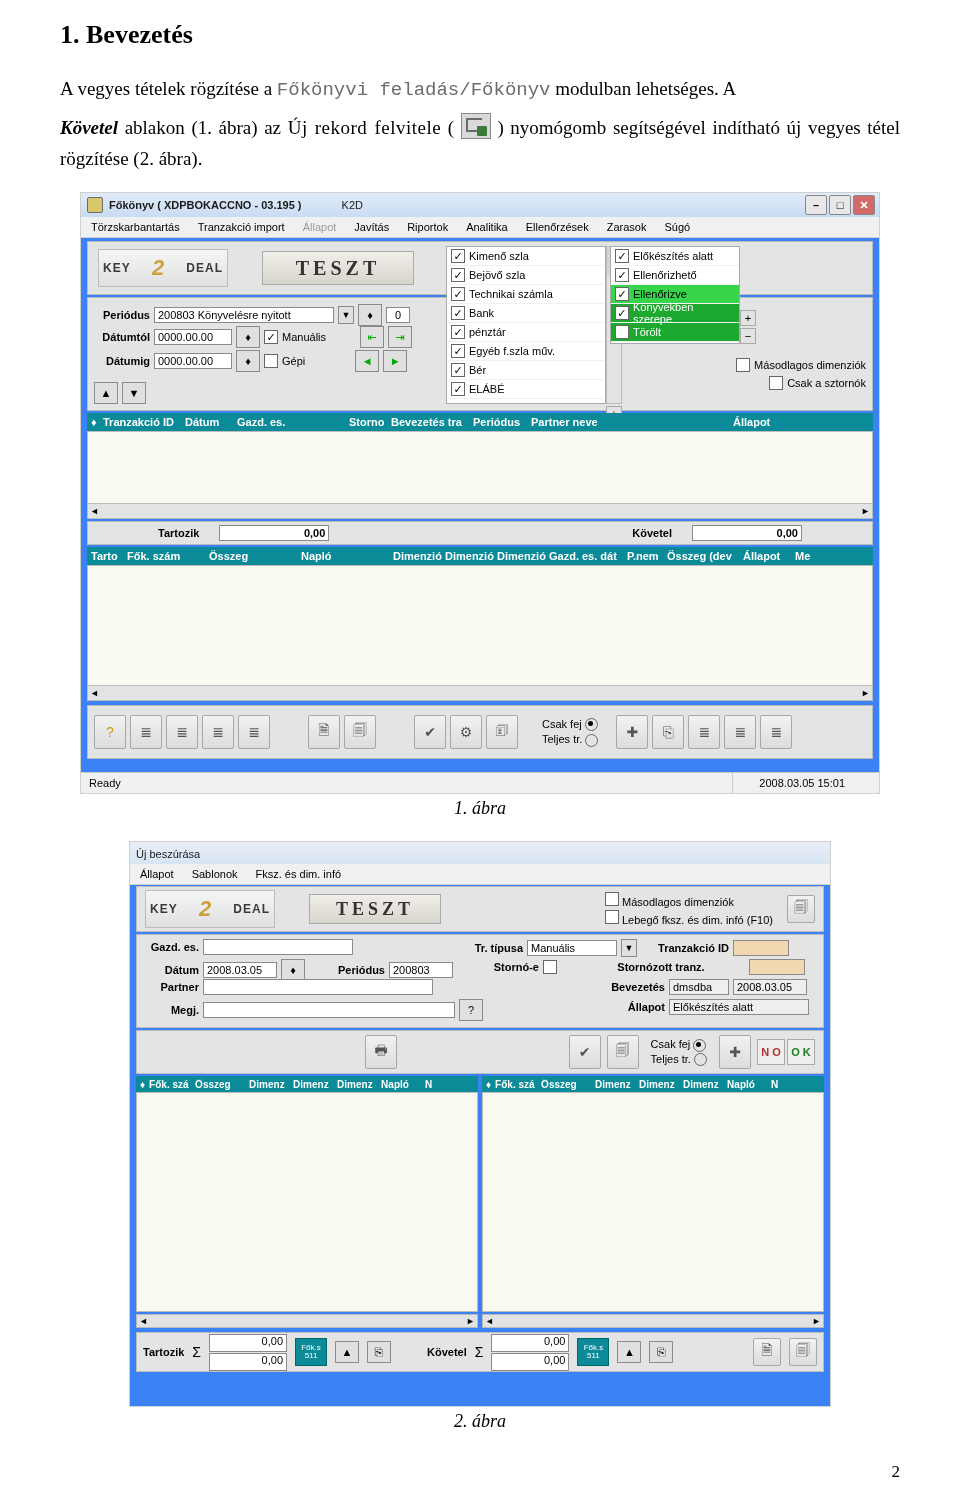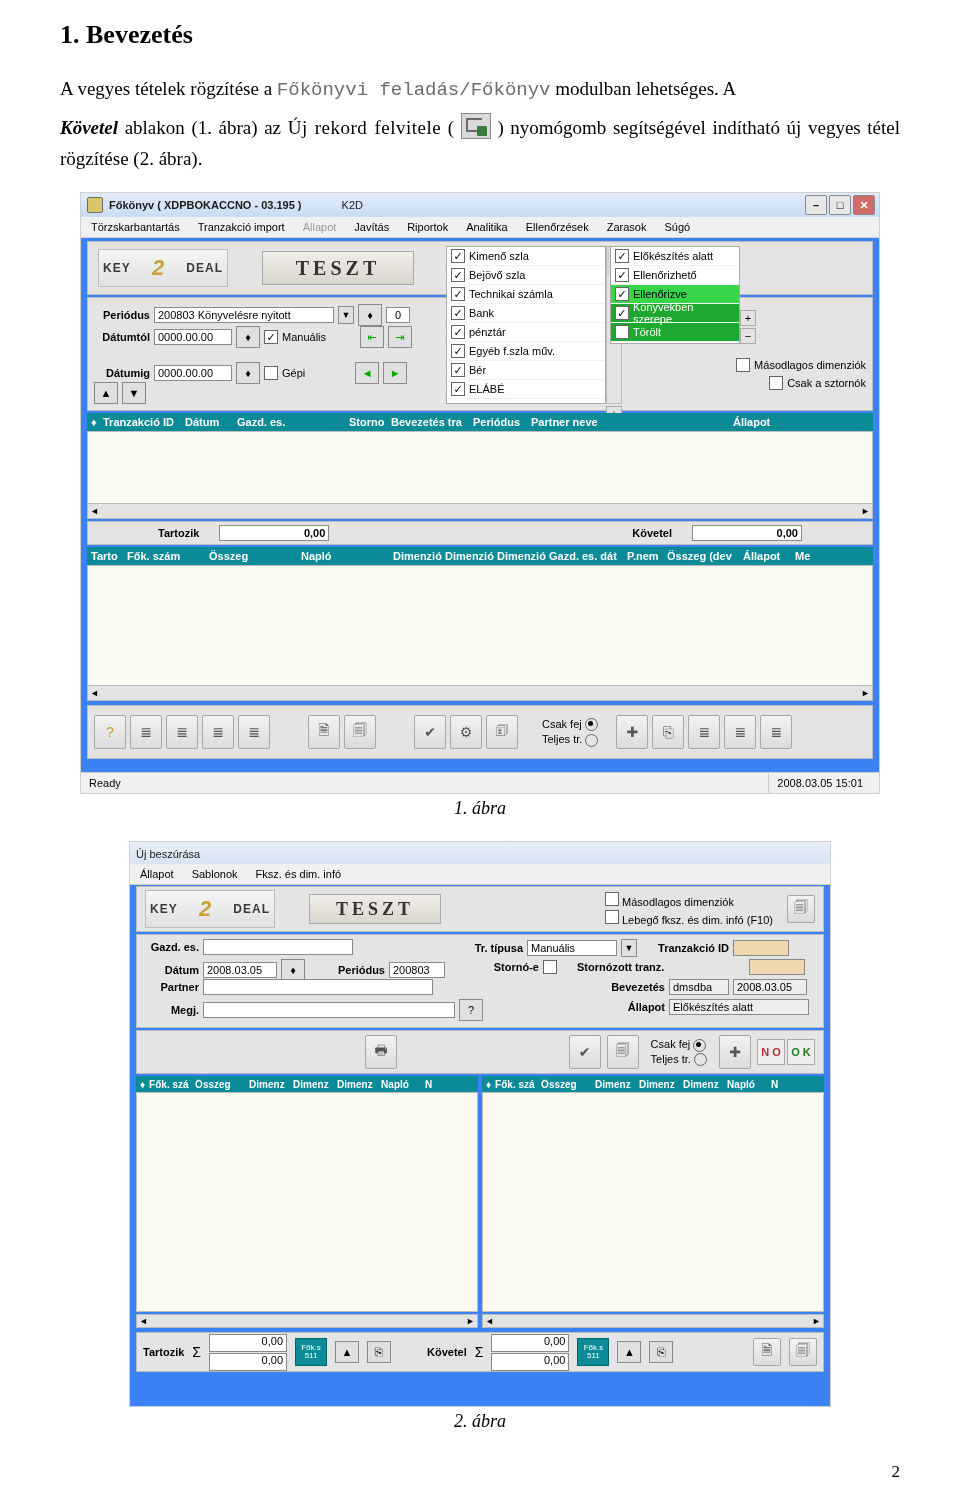--- a/index.html
+++ b/index.html
@@ -52,21 +52,21 @@
 .gridhdr{position:absolute;left:6px;right:6px;height:18px;background:#0b8a98;color:#fff;font-weight:bold;font-size:11px;display:flex;align-items:center;padding:0 4px;gap:2px}
 .gridcol{overflow:hidden;white-space:nowrap}
 .gridbody{position:absolute;left:6px;right:6px;background:#fafaf0;border:1px solid #bcbcbc}
 .hscroll{position:absolute;left:6px;right:6px;height:14px;background:#e3e3e3;border:1px solid #bbb;display:flex;align-items:center;justify-content:space-between;font-size:9px;padding:0 2px}
 .sumrow{position:absolute;left:6px;right:6px;height:22px;background:#e4e4e4;border:1px solid #bcbcbc;display:flex;align-items:center;padding:0 70px;font-weight:bold}
 .sumrow .r{margin-left:auto}
 .toolbar{position:absolute;left:6px;right:6px;height:52px;background:#e4e4e4;border:1px solid #bcbcbc;display:flex;align-items:center;gap:4px;padding:0 6px}
 .tbtn{width:30px;height:32px;background:linear-gradient(#f2f2f2,#dcdcdc);border:1px solid #a7a7a7;border-radius:2px;display:inline-flex;align-items:center;justify-content:center;color:#555;font-size:14px}
 .tbtn.y{color:#c9a017}
 .statusbar{position:absolute;left:0;right:0;bottom:0;height:20px;background:#eef0f2;border-top:1px solid #ccc;display:flex;align-items:center;padding:0 8px}
-.statusbar .seg{border-left:1px solid #ccc;height:100%;display:flex;align-items:center;padding:0 8px;margin-left:auto}
+.statusbar .seg{border-left:1px solid #ccc;height:100%;display:flex;align-items:center;padding:0 26px;margin-left:auto}
 
 
 .win2{width:700px;height:564px;position:relative;font-family:Tahoma,Arial,sans-serif;font-size:11px;color:#000}
 .win2 .titlebar{background:linear-gradient(#e9eff8,#d6e4f3)}
 .win2 .menubar{top:22px}
 .win2 .hdrband2{position:absolute;left:6px;right:6px;top:44px;height:44px;background:#e4e4e4;border:1px solid #bcbcbc;display:flex;align-items:center;gap:14px;padding:0 8px}
 .form{position:absolute;left:6px;right:6px;top:92px;height:92px;background:#e4e4e4;border:1px solid #bcbcbc}
 .midbar{position:absolute;left:6px;right:6px;height:42px;background:#e4e4e4;border:1px solid #bcbcbc;display:flex;align-items:center;justify-content:flex-end;gap:6px;padding:0 8px}
 .nook{display:flex;gap:2px}
 .nook .n{width:26px;height:24px;background:#eee;border:1px solid #aaa;display:flex;align-items:center;justify-content:center;font-weight:bold;font-size:11px;color:#b03030}
@@ -147,21 +147,21 @@
       <div class="row" style="left:6px;top:28px">
         <span class="lbl" style="width:56px">Dátumtól</span>
         <span class="inp" style="width:78px">0000.00.00</span>
         <span class="nbtn">♦</span>
         <span class="chk on"></span>
         <span>Manuális</span>
         <span style="width:26px"></span>
         <span class="nbtn" style="color:#0a0">⇤</span>
         <span class="nbtn" style="color:#0a0">⇥</span>
       </div>
-      <div class="row" style="left:6px;top:64px">
+      <div class="row" style="left:6px;top:52px">
         <span class="lbl" style="width:56px">Dátumig</span>
         <span class="inp" style="width:78px">0000.00.00</span>
         <span class="nbtn">♦</span>
         <span class="chk"></span>
         <span>Gépi</span>
         <span style="width:42px"></span>
         <span class="nbtn" style="color:#0a0">◄</span>
         <span class="nbtn" style="color:#0a0">►</span>
       </div>
       <div class="row" style="left:6px;top:84px">
@@ -349,21 +349,21 @@
     <div class="form">
       <div class="row" style="left:6px;top:4px">
         <span class="lbl" style="width:56px">Gazd. es.</span>
         <span class="inp" style="width:150px"></span>
       </div>
       <div class="row" style="left:6px;top:24px">
         <span class="lbl" style="width:56px">Dátum</span>
         <span class="inp" style="width:74px">2008.03.05</span>
         <span class="nbtn">♦</span>
         <span class="lbl" style="width:56px;margin-left:20px">Periódus</span>
-        <span class="inp" style="width:56px">200803</span>
+        <span class="inp" style="width:64px">200803</span>
       </div>
       <div class="row" style="left:6px;top:44px">
         <span class="lbl" style="width:56px">Partner</span>
         <span class="inp" style="width:230px"></span>
       </div>
       <div class="row" style="left:6px;top:64px">
         <span class="lbl" style="width:56px">Megj.</span>
         <span class="inp" style="width:252px"></span>
         <span class="nbtn">?</span>
       </div>
@@ -371,21 +371,21 @@
       <div class="row" style="left:324px;top:4px">
         <span class="lbl" style="width:62px">Tr. típusa</span>
         <span class="inp" style="width:90px">Manuális</span>
         <span class="drop">▼</span>
         <span class="lbl" style="width:82px;margin-left:6px">Tranzakció ID</span>
         <span class="inp" style="width:56px;background:#f2d8b0"></span>
       </div>
       <div class="row" style="left:340px;top:24px">
         <span class="lbl" style="width:62px">Stornó-e</span>
         <span class="chk"></span>
-        <span class="lbl" style="width:168px;margin-left:16px;text-align:left">Stornózott tranz.</span>
+        <span class="lbl" style="width:168px;margin-left:16px;text-align:center">Stornózott tranz.</span>
         <span class="inp" style="width:56px;background:#f2d8b0"></span>
       </div>
       <div class="row" style="left:340px;top:44px">
         <span class="lbl" style="width:188px;text-align:right">Bevezetés</span>
         <span class="inp" style="width:60px;background:#eee">dmsdba</span>
         <span class="inp" style="width:74px;background:#eee">2008.03.05</span>
       </div>
       <div class="row" style="left:340px;top:64px">
         <span class="lbl" style="width:188px;text-align:right">Állapot</span>
         <span class="inp" style="width:140px;background:#eee">Előkészítés alatt</span>

